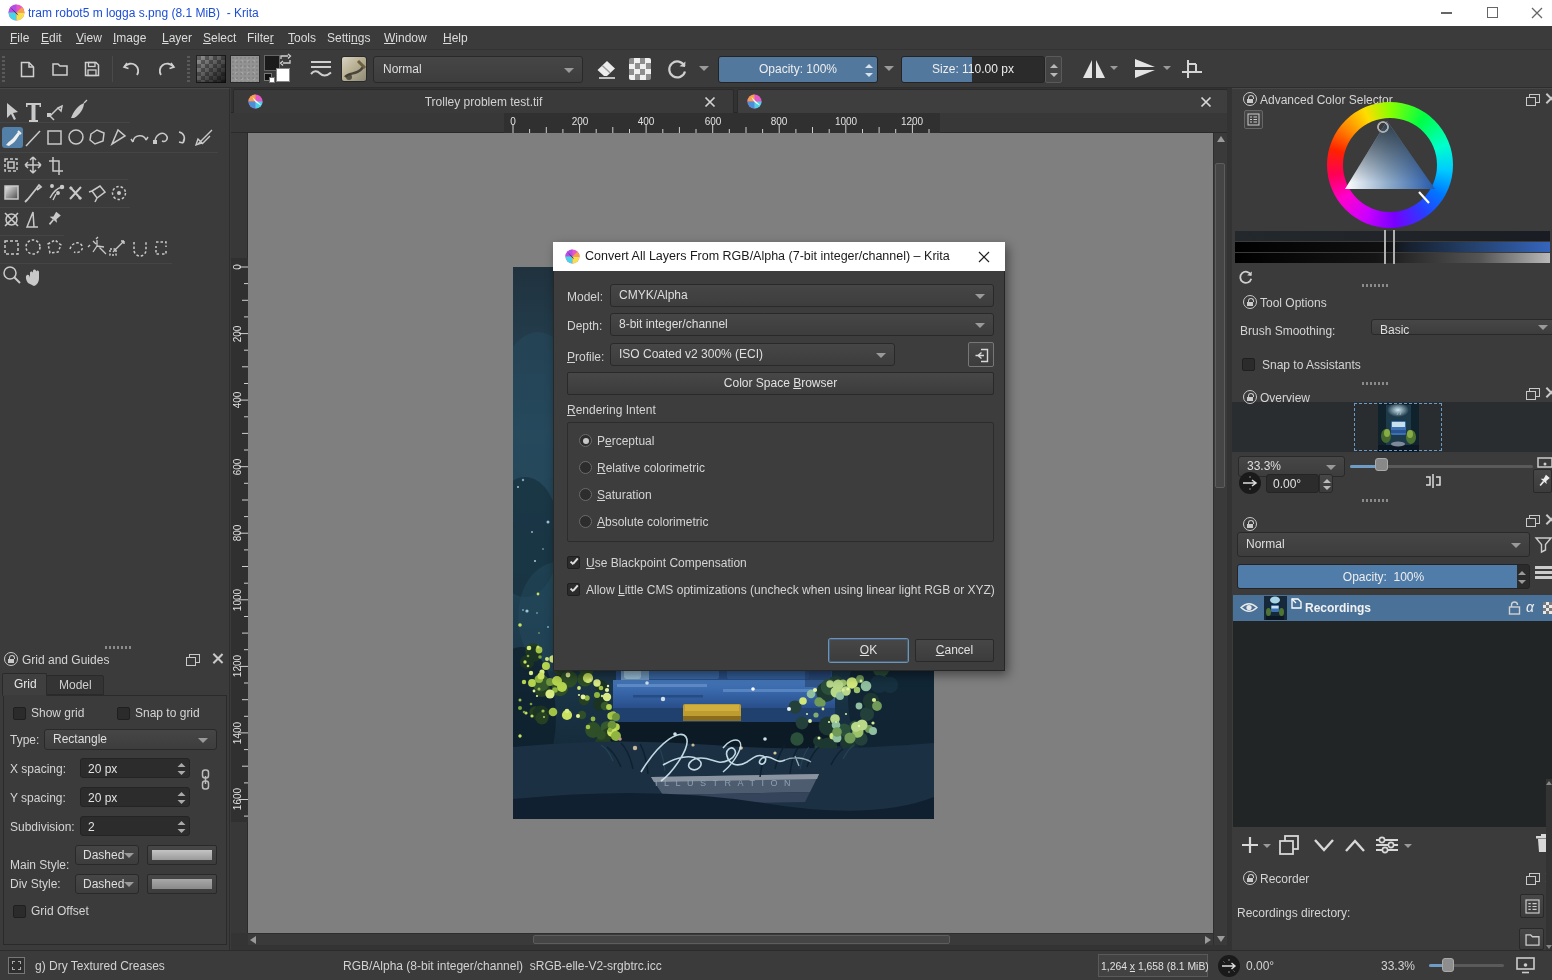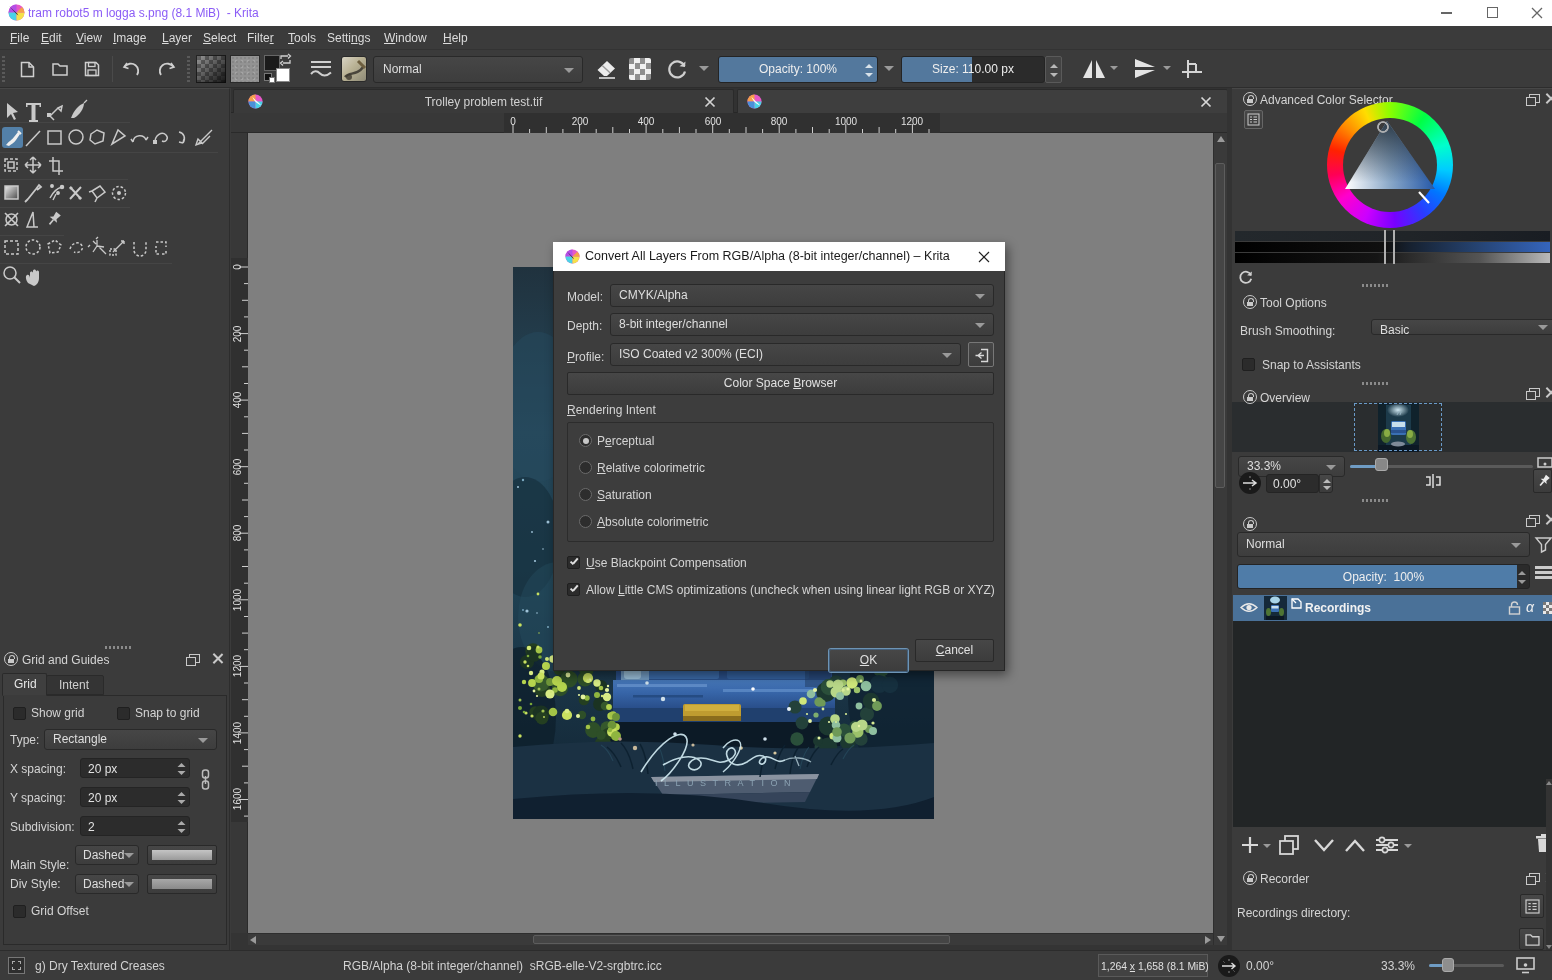--- a/index.html
+++ b/index.html
@@ -48,21 +48,21 @@
 
 <div class="abs" id="titlebar">
   <svg class="abs" style="left:8px;top:4px" width="17" height="17" viewBox="0 0 17 17">
     <circle cx="8.5" cy="8.5" r="8" fill="#e658c8"></circle>
     <path d="M8.5.5A8 8 0 0 0 .5 8.5L8.5 8.5Z" fill="#b44ee6"></path>
     <path d="M.5 8.5A8 8 0 0 0 8.5 16.5L8.5 8.5Z" fill="#4ad2e6"></path>
     <path d="M8.5 16.5A8 8 0 0 0 16.5 8.5L8.5 8.5Z" fill="#f5e14a"></path>
     <path d="M16.5 8.5A8 8 0 0 0 14 3L8.5 8.5Z" fill="#f5a04a"></path>
     <path d="M1 2 L9 9.5 L10.5 11.5 L8.5 10 Z" fill="#1a1a1a"></path>
   </svg>
-  <div class="abs txt" style="left:28px;top:6px;color:#8b5cf6;font-size:12px">tram robot5 m logga s.png (8.1 MiB)&nbsp; - Krita</div>
+  <div class="abs txt" style="left:28px;top:6px;color:#1d4ed8;font-size:12px">tram robot5 m logga s.png (8.1 MiB)&nbsp; - Krita</div>
   <div class="abs" style="left:1441px;top:12px;width:11px;height:1.5px;background:#666"></div>
   <div class="abs" style="left:1487px;top:7px;width:11px;height:11px;border:1.2px solid #666"></div>
   <svg class="abs" style="left:1531px;top:7px" width="12" height="12">
       <path d="M1 1 L11 11 M11 1 L1 11" stroke="#666" stroke-width="1.3"></path>
     </svg>
 </div>
 
 <div class="abs" id="menubar">
   <div class="mi" style="left:10px"><u>F</u>ile</div>
   <div class="mi" style="left:41px"><u>E</u>dit</div>
@@ -266,21 +266,21 @@
 
 <div class="abs" id="gridpanel" style="left:0;top:645px;width:230px;height:305px;background:#3b3b3b;border-right:1px solid #2d2d2d">
   <div class="dots" style="left:105px;top:1px"></div>
   <div class="lockico" style="left:4px;top:7px"></div>
   <div class="abs txt" style="left:22px;top:8px">Grid and Guides</div>
   <div class="flico" style="left:189px;top:9px"></div>
   <div class="xico" style="left:212px;top:8px"></div>
 
   <div class="abs" style="left:3px;top:50px;width:224px;height:250px;border:1px solid #2a2a2a;background:#3b3b3b"></div>
   <div class="abs" style="left:46px;top:30px;width:58px;height:20px;background:#343434;border:1px solid #2a2a2a;border-radius:2px 2px 0 0">
-      <span style="position:absolute;left:12px;top:2px;color:#cfcfcf">Intent</span>
+      <span style="position:absolute;left:12px;top:2px;color:#cfcfcf">Model</span>
     </div>
   <div class="abs" style="left:2px;top:28px;width:45px;height:23px;background:#3f3f3f;border:1px solid #2a2a2a;border-bottom:1px solid #3b3b3b;border-radius:2px 2px 0 0">
       <span style="position:absolute;left:11px;top:3px;color:#e6e6e6">Grid</span>
     </div>
   <div class="chk" style="left:13px;top:62px"></div>
     <div class="abs txt" style="left:31px;top:61px">Show grid</div>
   <div class="chk" style="left:117px;top:62px"></div>
     <div class="abs txt" style="left:135px;top:61px">Snap to grid</div>
   <div class="abs txt" style="left:10px;top:88px">Type:</div>
   <div class="combo" style="left:44px;top:84px;width:173px;height:21px">
@@ -690,37 +690,37 @@
 <div class="abs" id="dialog" style="left:553px;top:242px;width:452px;height:429px;background:#3d3d3d;box-shadow:3px 4px 10px rgba(0,0,0,.45);border:1px solid #272727">
   <div class="abs" style="left:-1px;top:-1px;width:452px;height:29px;background:#fff">
     <svg style="left:12px;top:7px" width="15" height="15" viewBox="0 0 17 17">
       <circle cx="8.5" cy="8.5" r="8" fill="#e658c8"></circle>
         <path d="M8.5.5A8 8 0 0 0 .5 8.5L8.5 8.5Z" fill="#b44ee6"></path>
         <path d="M.5 8.5A8 8 0 0 0 8.5 16.5L8.5 8.5Z" fill="#4ad2e6"></path>
         <path d="M8.5 16.5A8 8 0 0 0 16.5 8.5L8.5 8.5Z" fill="#f5e14a"></path>
         <path d="M16.5 8.5A8 8 0 0 0 14 3L8.5 8.5Z" fill="#f5a04a"></path>
         <path d="M2 2.5 L9 9.5 L10.2 11.6 L8.3 10 Z" fill="#1a1a1a"></path>
     </svg>
-    <div class="abs txt" style="left:32px;top:7px;color:#1a1a1a;font-size:12.5px">Convert All Layers From RGB/Alpha (8-bit integer/channel) – Krita</div>
+    <div class="abs txt" style="left:32px;top:7px;color:#1a1a1a;font-size:12.5px">Convert All Layers From RGB/Alpha (7-bit integer/channel) – Krita</div>
     <svg style="left:425px;top:9px" width="12" height="12">
         <path d="M1 1 L11 11 M11 1 L1 11" stroke="#222" stroke-width="1.2"></path>
       </svg>
   </div>
   <div class="abs txt" style="left:13px;top:47px">Model:</div>
   <div class="combo" style="left:56px;top:41px;width:384px;height:23px">
       <span style="position:absolute;left:8px;top:3px">CMYK/Alpha</span>
       <span class="ar"></span>
     </div>
   <div class="abs txt" style="left:13px;top:76px">Depth:</div>
   <div class="combo" style="left:56px;top:70px;width:384px;height:23px">
       <span style="position:absolute;left:8px;top:3px">8-bit integer/channel</span>
       <span class="ar"></span>
     </div>
   <div class="abs txt" style="left:13px;top:107px"><u>P</u>rofile:</div>
-  <div class="combo" style="left:56px;top:100px;width:351px;height:23px">
+  <div class="combo" style="left:56px;top:100px;width:285px;height:23px">
       <span style="position:absolute;left:8px;top:3px">ISO Coated v2 300% (ECI)</span>
       <span class="ar"></span>
     </div>
   <div class="btn" style="left:414px;top:99px;width:26px;height:25px;border-color:#777">
     <svg style="left:4px;top:4px" width="17" height="17" viewBox="0 0 17 17">
         <path d="M8 2.5 H14.5 V14.5 H8 M2.5 8.5 H11 M8.5 5.5 L5 8.5 L8.5 11.5" fill="none" stroke="#d8d8d8" stroke-width="1.4"></path>
       </svg>
   </div>
   <div class="btn" style="left:13px;top:129px;width:427px;height:23px"><span style="position:relative;top:3px">Color Space <u>B</u>rowser</span></div>
   <div class="abs txt" style="left:13px;top:160px"><u>R</u>endering Intent</div>
@@ -730,21 +730,21 @@
   <div class="rad" style="left:25px;top:218px"></div>
     <div class="abs txt" style="left:43px;top:218px"><u>R</u>elative colorimetric</div>
   <div class="rad" style="left:25px;top:245px"></div>
     <div class="abs txt" style="left:43px;top:245px"><u>S</u>aturation</div>
   <div class="rad" style="left:25px;top:272px"></div>
     <div class="abs txt" style="left:43px;top:272px"><u>A</u>bsolute colorimetric</div>
   <div class="chk on" style="left:13px;top:313px"></div>
     <div class="abs txt" style="left:32px;top:313px"><u>U</u>se Blackpoint Compensation</div>
   <div class="chk on" style="left:13px;top:340px"></div>
     <div class="abs txt" style="left:32px;top:340px">Allow <u>L</u>ittle CMS optimizations (uncheck when using linear light RGB or XYZ)</div>
-  <div class="btn" style="left:275px;top:406px;width:79px;height:23px;box-shadow:0 0 0 1px #6d94b5;border-color:#44607c"><span style="position:relative;top:3px"><u>O</u>K</span></div>
+  <div class="btn" style="left:275px;top:396px;width:79px;height:23px;box-shadow:0 0 0 1px #6d94b5;border-color:#44607c"><span style="position:relative;top:3px"><u>O</u>K</span></div>
   <div class="btn" style="left:361px;top:396px;width:79px;height:23px"><span style="position:relative;top:3px"><u>C</u>ancel</span></div>
 </div>
 
 <div class="abs" id="rightdock" style="left:1232px;top:88px;width:320px;height:862px;background:#3b3b3b;border-top:1px solid #474747">
 
   <div class="lockico" style="left:11px;top:3px"></div>
   <div class="abs txt" style="left:28px;top:4px">Advanced Color Selector</div>
   <div class="flico" style="left:297px;top:5px"></div>
   <div class="xico" style="left:313px;top:4px"></div>
   <div class="btn" style="left:12px;top:21px;width:19px;height:19px;border-color:#666">

